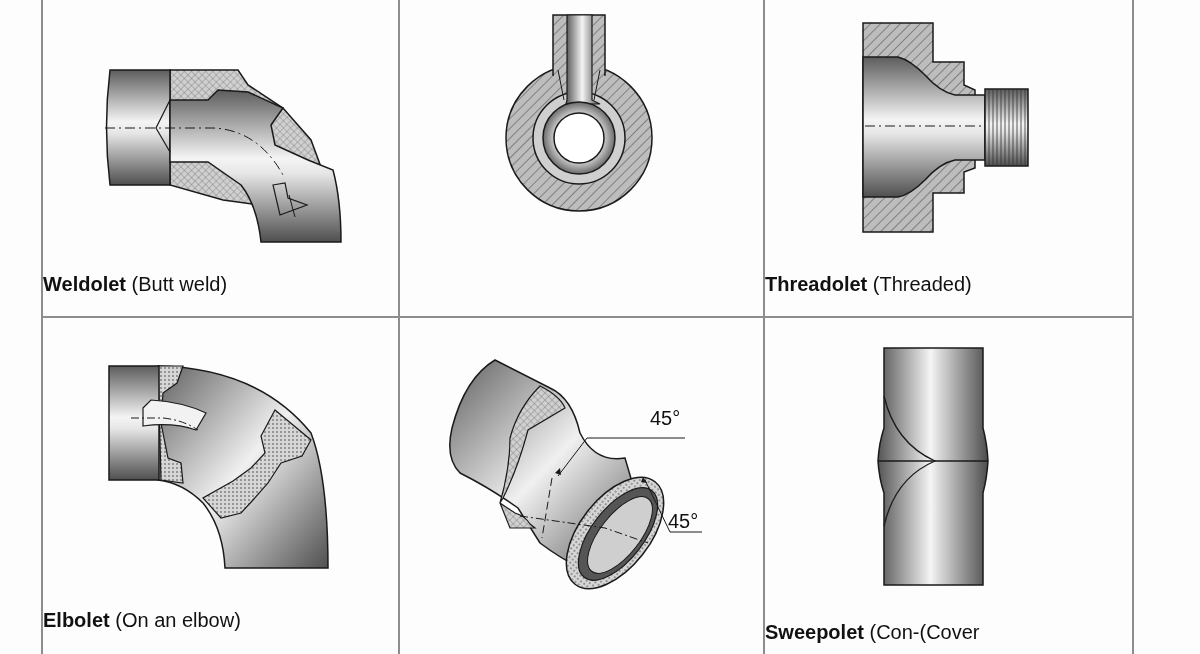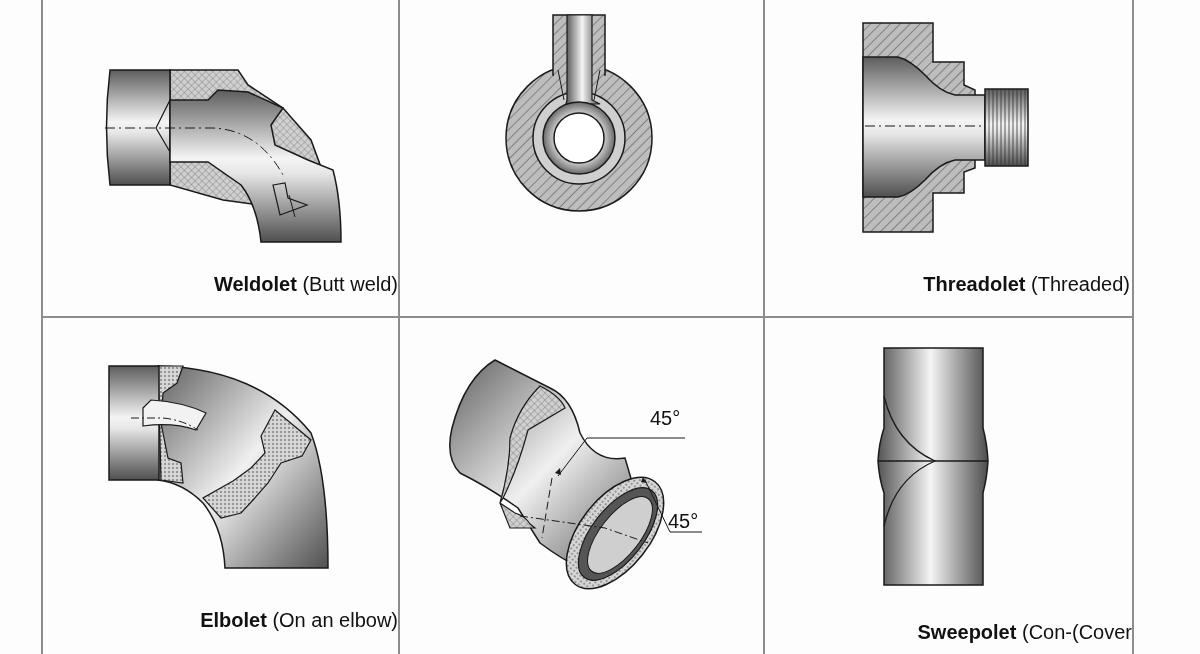--- a/index.html
+++ b/index.html
@@ -1,19 +1,19 @@
 <!DOCTYPE html>
 <html><head>
 <meta charset="utf-8">
 <style>
   html, body { margin:0; padding:0; background:#fdfdfd; }
   body { width:1200px; height:654px; position:relative; overflow:hidden; font-family:"Liberation Sans", sans-serif; }
   .grid-line { position:absolute; background:#8d8d8d; }
   .cell { position:absolute; }
-  .caption { position:absolute; left:0; right:0; text-align:right; font-size:20px; color:#111; line-height:25px; }
+  .caption { position:absolute; left:0; right:0; text-align:left; font-size:20px; color:#111; line-height:25px; }
   .caption b { font-weight:bold; }
   svg { position:absolute; left:0; top:0; }
 </style>
 </head>
 <body>
 
 <svg width="0" height="0" style="position:absolute">
   <defs>
     <linearGradient id="steelH" x1="0" y1="0" x2="0" y2="1">
       <stop offset="0" stop-color="#5d5d5d"></stop>

